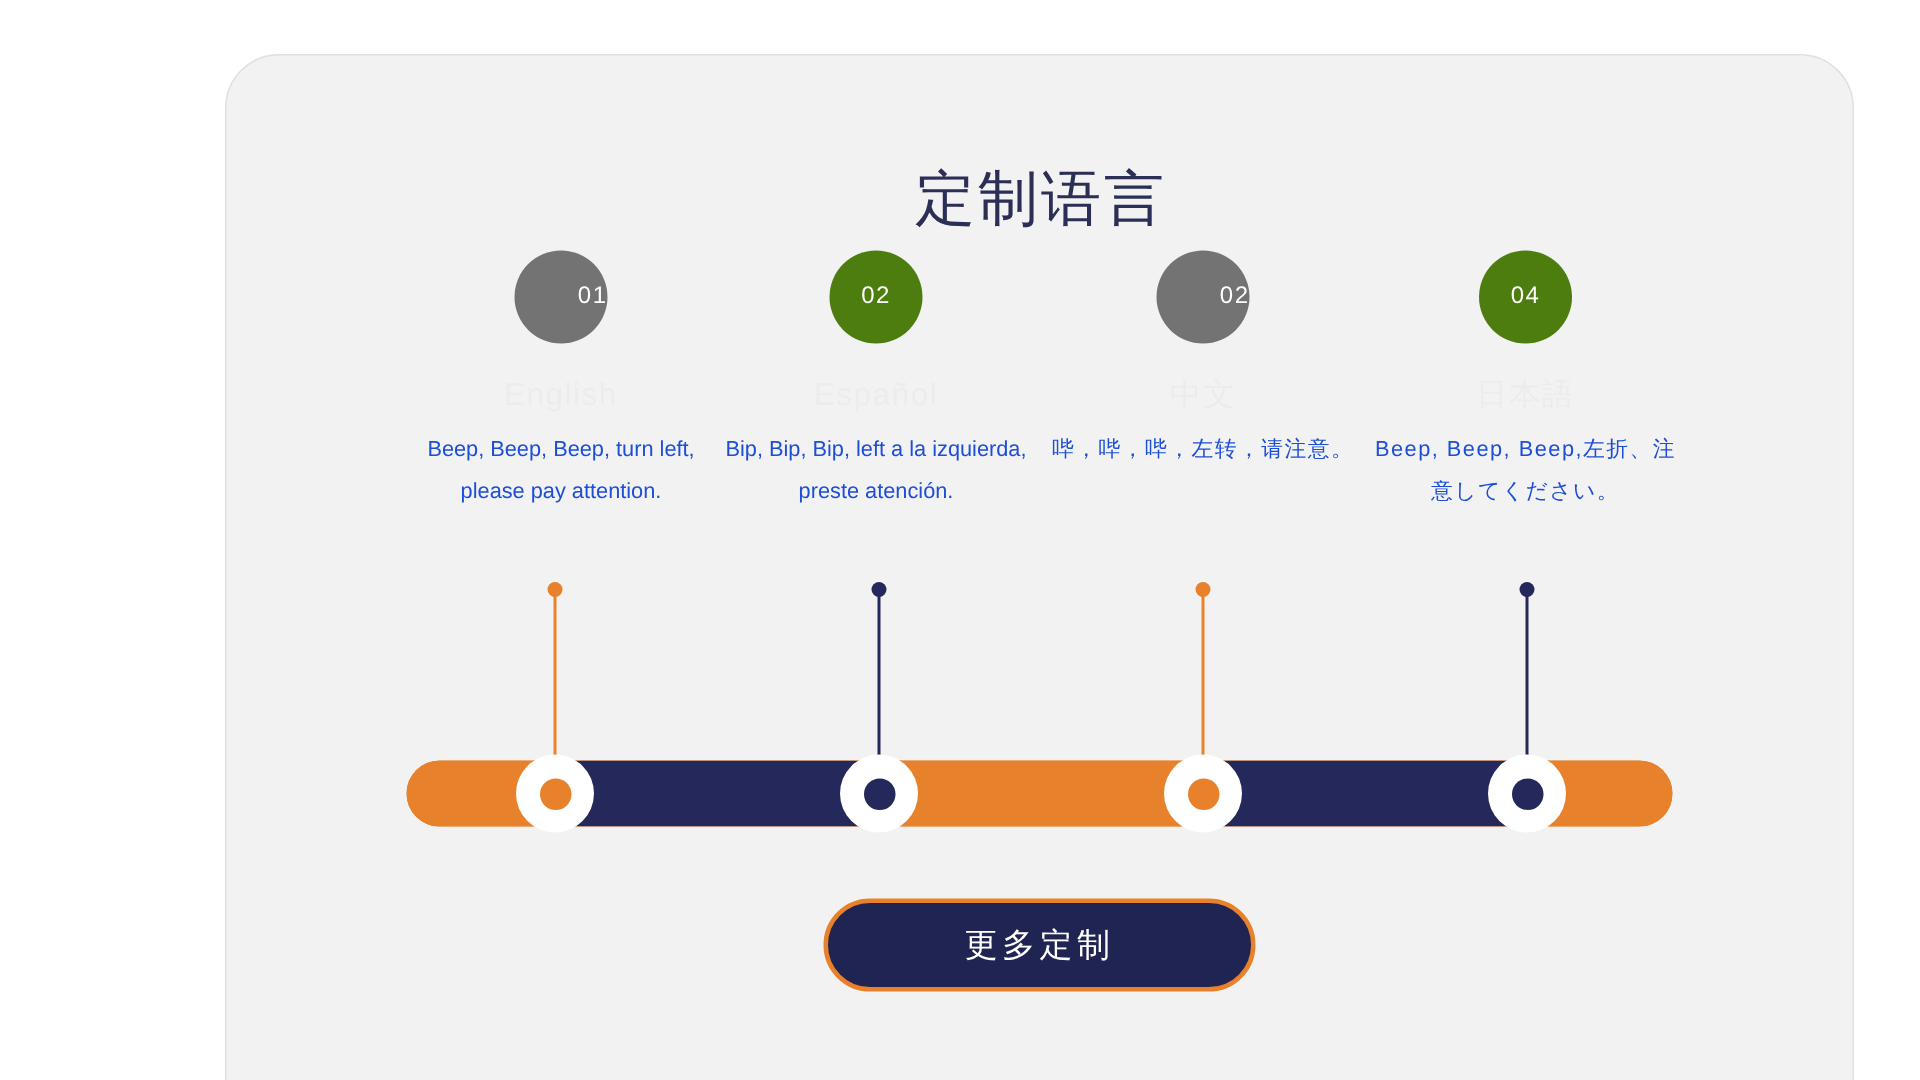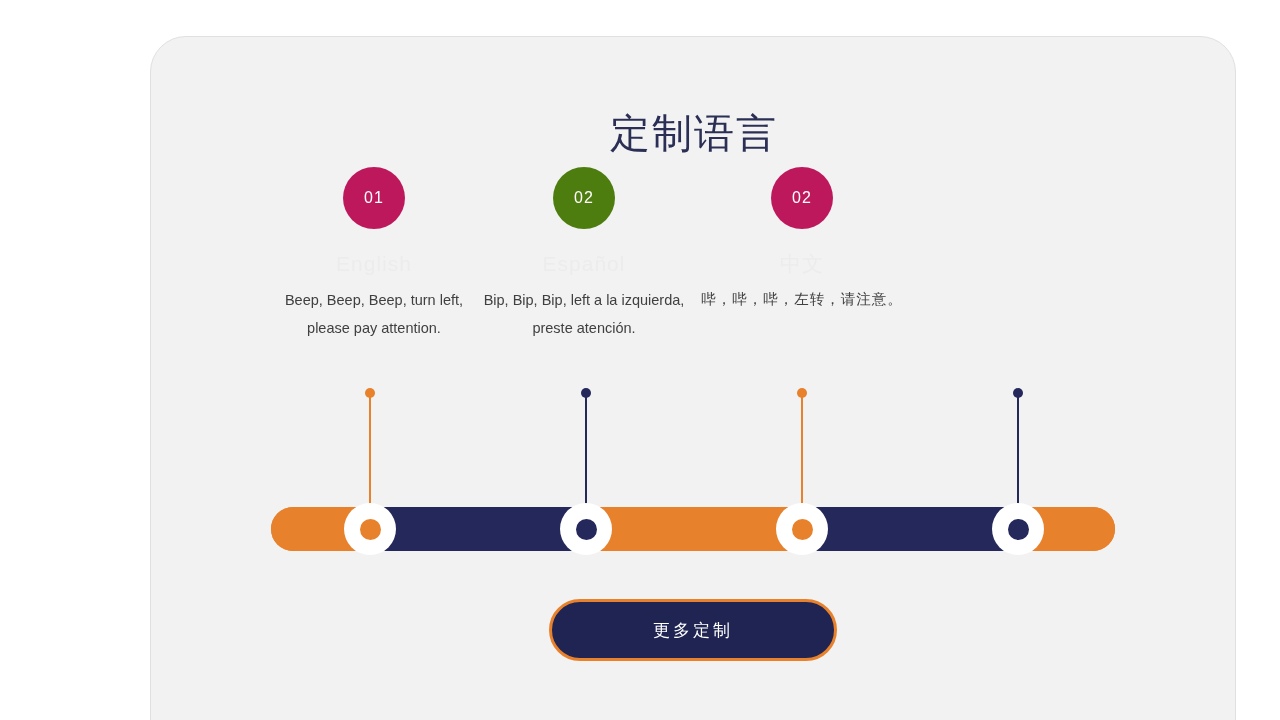--- a/index.html
+++ b/index.html
@@ -68,39 +68,39 @@
     height: 62px;
     border-radius: 50%;
     margin: 0 auto;
     display: flex;
     align-items: center;
     justify-content: center;
     color: #ffffff;
     font-size: 16px;
     letter-spacing: 1px;
   }
-  .step-circle.orange { background: #be185d; }
+  .step-circle.orange { background: #737373; justify-content: flex-end; }
   .step-circle.navy   { background: #4d7c0f; }
 
   .step-lang {
     margin-top: 22px;
     font-size: 21px;
     color: #ececec;
     line-height: 1.2;
     letter-spacing: 1px;
   }
 
   .step-text {
     margin-top: 10px;
     font-size: 14.5px;
     line-height: 1.95;
-    color: #404040;
+    color: #1d4ed8;
     padding: 0 14px;
   }
-  .step-text.cjk { letter-spacing: 1px; font-family: Liberation Mono, monospace; }
+  .step-text.cjk { letter-spacing: 1px; }
 
   
   .stems {
     position: absolute;
     left: 0;
     top: 0;
     width: 1086px;
     height: 642px;
     pointer-events: none;
   }
@@ -170,21 +170,21 @@
     width: 288px;
     height: 62px;
     border-radius: 31px;
     background: #1f2452;
     border: 3px solid #e8812b;
     box-sizing: border-box;
     display: flex;
     align-items: center;
     justify-content: center;
     color: #ffffff;
-    font-size: 17px;
+    font-size: 22px;
     letter-spacing: 3px;
     cursor: pointer;
   }
 </style>
 </head>
 <body>
 
 <div id="stage">
 
   <div class="card">
@@ -210,20 +210,27 @@
       </div>
 
       <div class="step" style="left:536px;">
         <div class="step-circle orange">
           <span>02</span>
         </div>
         <div class="step-lang">中文</div>
         <div class="step-text cjk">哔，哔，哔，左转，请注意。</div>
       </div>
 
+      <div class="step" style="left:751px;">
+        <div class="step-circle navy">
+          <span>04</span>
+        </div>
+        <div class="step-lang">日本語</div>
+        <div class="step-text cjk">Beep, Beep, Beep,左折、注意してください。</div>
+      </div>
 
     </div>
 
     <div class="stems">
       <div class="stem orange" style="left:218px;">
         <div class="stem-dot orange"></div>
       </div>
       <div class="stem navy" style="left:434px;">
         <div class="stem-dot navy"></div>
       </div>

